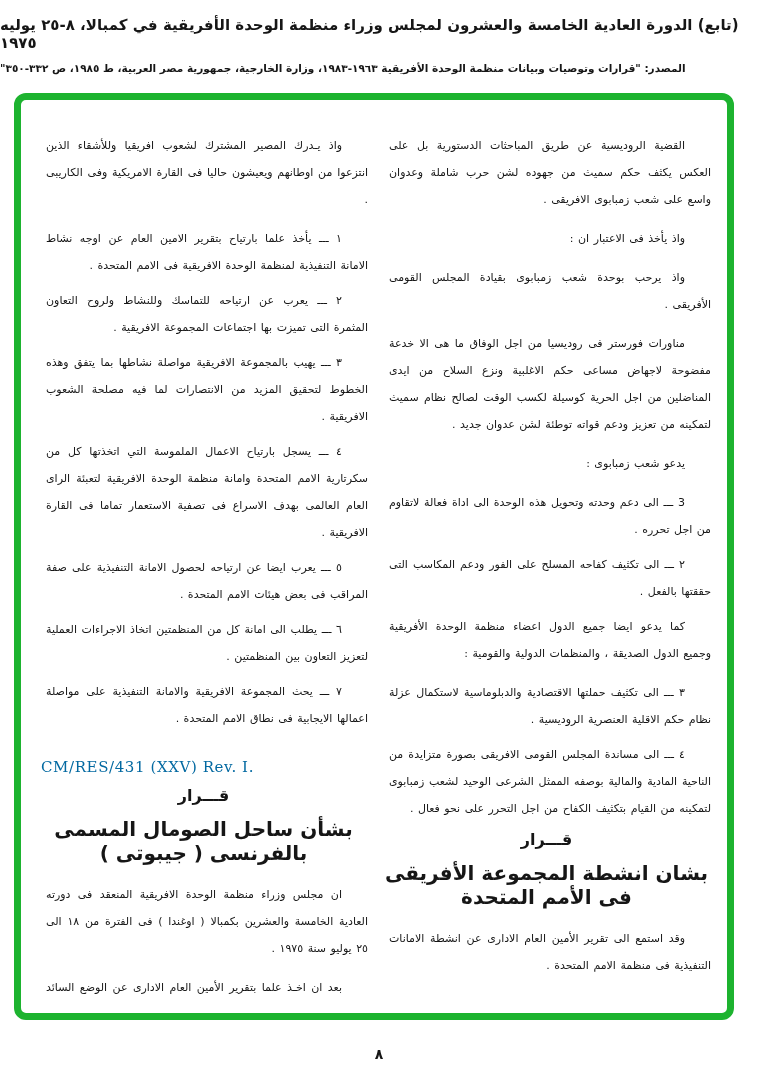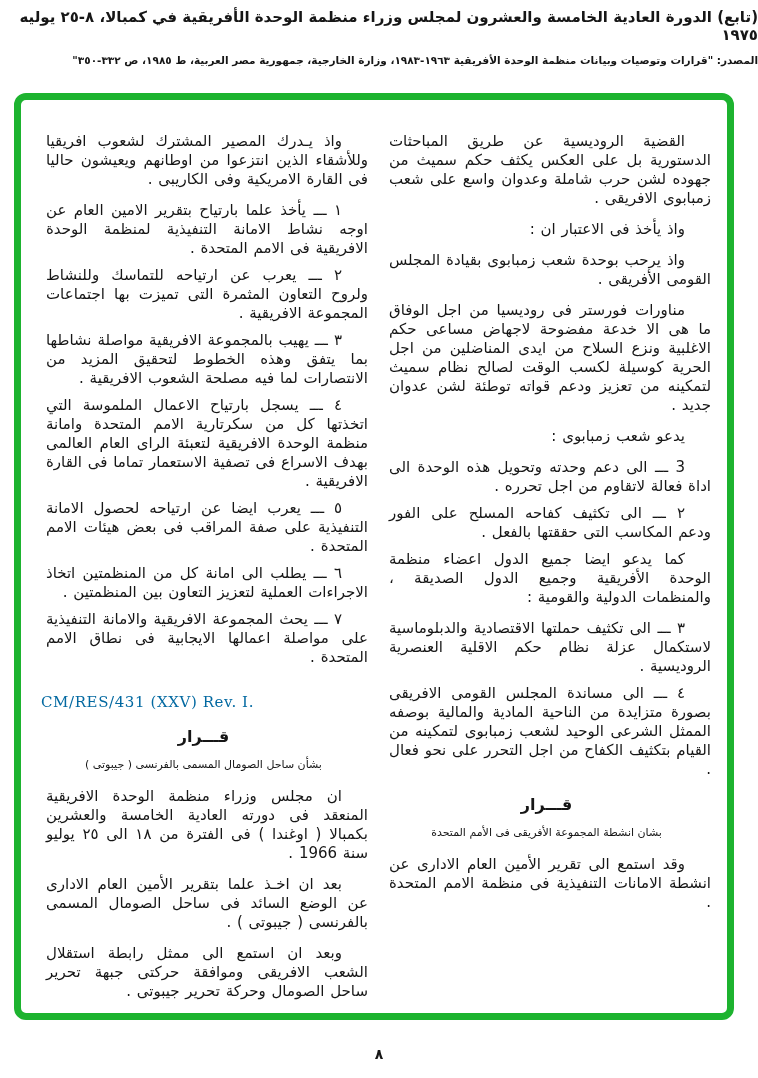--- a/index.html
+++ b/index.html
@@ -11,22 +11,22 @@
     position: relative;
     width: 758px;
     height: 1078px;
     background: #ffffff;
     font-family: "DejaVu Sans", sans-serif;
     color: #161616;
     overflow: hidden;
   }
   .header {
     direction: rtl;
-    text-align: right;
-    padding-top: 8px;
+    text-align: left;
+    padding-top: 16px;
   }
   .header-line1 {
     font-size: 15px;
     font-weight: bold;
     letter-spacing: 0.2px;
   }
   .header-line2 {
     font-size: 10.5px;
     font-weight: bold;
     margin-top: 10px;
@@ -50,22 +50,22 @@
     height: 100%;
     padding: 32px 16px 10px 18px;
     overflow: hidden;
   }
   .col {
     flex: 1 1 0;
     direction: rtl;
     overflow: hidden;
   }
   .p, .item {
-    font-size: 15px;
-    line-height: 19px;
+    font-size: 11px;
+    line-height: 27px;
     text-align: justify;
     text-indent: 26px;
     margin: 0 0 12px 7px;
     word-spacing: 1px;
   }
   .item {
     margin-bottom: 8px;
   }
   .code {
     direction: ltr;
@@ -73,26 +73,26 @@
     font-family: "DejaVu Serif", serif;
     font-size: 15px;
     letter-spacing: 0.6px;
     margin: 26px 0 10px 2px;
     color: #0369a1;
   }
   .title {
     text-align: center;
     font-weight: bold;
     font-size: 16px;
-    margin: 16px 0 12px 0;
+    margin: 8px 0 12px 0;
   }
   .subtitle {
     text-align: center;
-    font-weight: normal;
-    font-size: 11px;
+    font-weight: bold;
+    font-size: 20px;
     margin: 12px 0 16px 0;
   }
   .footer {
     position: absolute;
     left: 0;
     bottom: 16px;
     width: 100%;
     text-align: center;
     font-size: 14px;
     font-weight: bold;
@@ -134,21 +134,21 @@
         <p class="item">١ ـــ يأخذ علما بارتياح بتقرير الامين العام عن اوجه نشاط الامانة التنفيذية لمنظمة الوحدة الافريقية فى الامم المتحدة .</p>
         <p class="item">٢ ـــ يعرب عن ارتياحه للتماسك وللنشاط ولروح التعاون المثمرة التى تميزت بها اجتماعات المجموعة الافريقية .</p>
         <p class="item">٣ ـــ يهيب بالمجموعة الافريقية مواصلة نشاطها بما يتفق وهذه الخطوط لتحقيق المزيد من الانتصارات لما فيه مصلحة الشعوب الافريقية .</p>
         <p class="item">٤ ـــ يسجل بارتياح الاعمال الملموسة التي اتخذتها كل من سكرتارية الامم المتحدة وامانة منظمة الوحدة الافريقية لتعبئة الراى العام العالمى بهدف الاسراع فى تصفية الاستعمار تماما فى القارة الافريقية .</p>
         <p class="item">٥ ـــ يعرب ايضا عن ارتياحه لحصول الامانة التنفيذية على صفة المراقب فى بعض هيئات الامم المتحدة .</p>
         <p class="item">٦ ـــ يطلب الى امانة كل من المنظمتين اتخاذ الاجراءات العملية لتعزيز التعاون بين المنظمتين .</p>
         <p class="item">٧ ـــ يحث المجموعة الافريقية والامانة التنفيذية على مواصلة اعمالها الايجابية فى نطاق الامم المتحدة .</p>
         <p class="code">CM/RES/431 (XXV) Rev. I.</p>
         <p class="title">قـــرار</p>
         <p class="subtitle">بشأن ساحل الصومال المسمى بالفرنسى ( جيبوتى )</p>
-        <p class="p">ان مجلس وزراء منظمة الوحدة الافريقية المنعقد فى دورته العادية الخامسة والعشرين بكمبالا ( اوغندا ) فى الفترة من ١٨ الى ٢٥ يوليو سنة 1966 .</p>
+        <p class="p">ان مجلس وزراء منظمة الوحدة الافريقية المنعقد فى دورته العادية الخامسة والعشرين بكمبالا ( اوغندا ) فى الفترة من ١٨ الى ٢٥ يوليو سنة ١٩٧٥ .</p>
         <p class="p">بعد ان اخـذ علما بتقرير الأمين العام الادارى عن الوضع السائد فى ساحل الصومال المسمى بالفرنسى ( جيبوتى ) .</p>
         <p class="p">وبعد ان استمع الى ممثل رابطة استقلال الشعب الافريقى وموافقة حركتى جبهة تحرير ساحل الصومال وحركة تحرير جيبوتى .</p>
 
       </div>
 
     </div>
   </div>
 
   <div class="footer">
     <span>٨</span>

